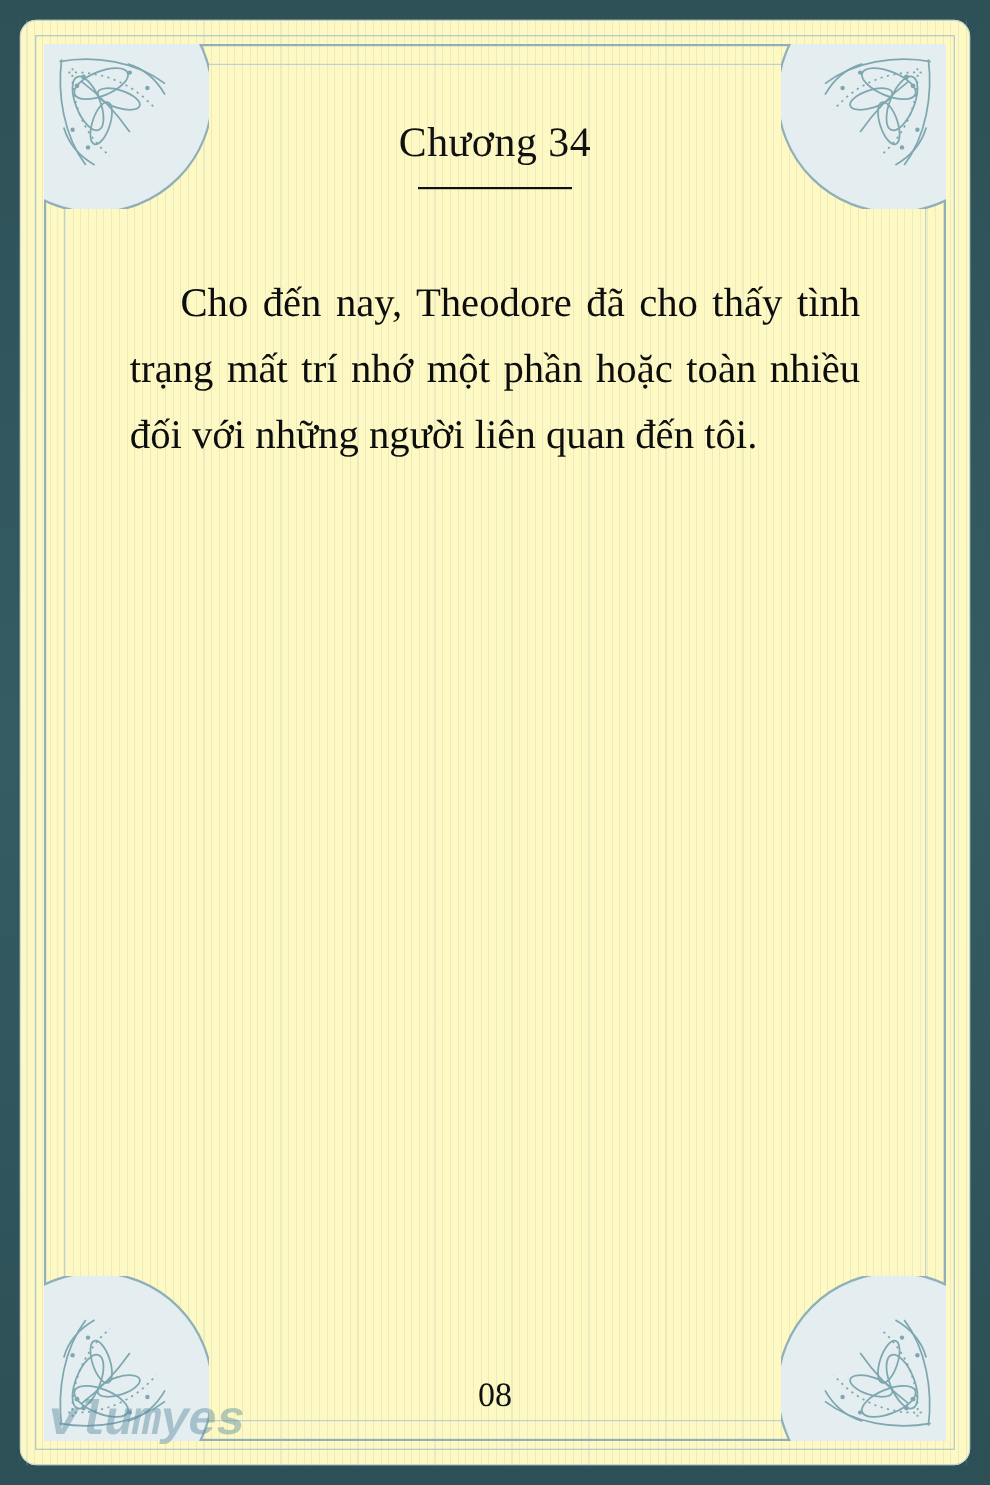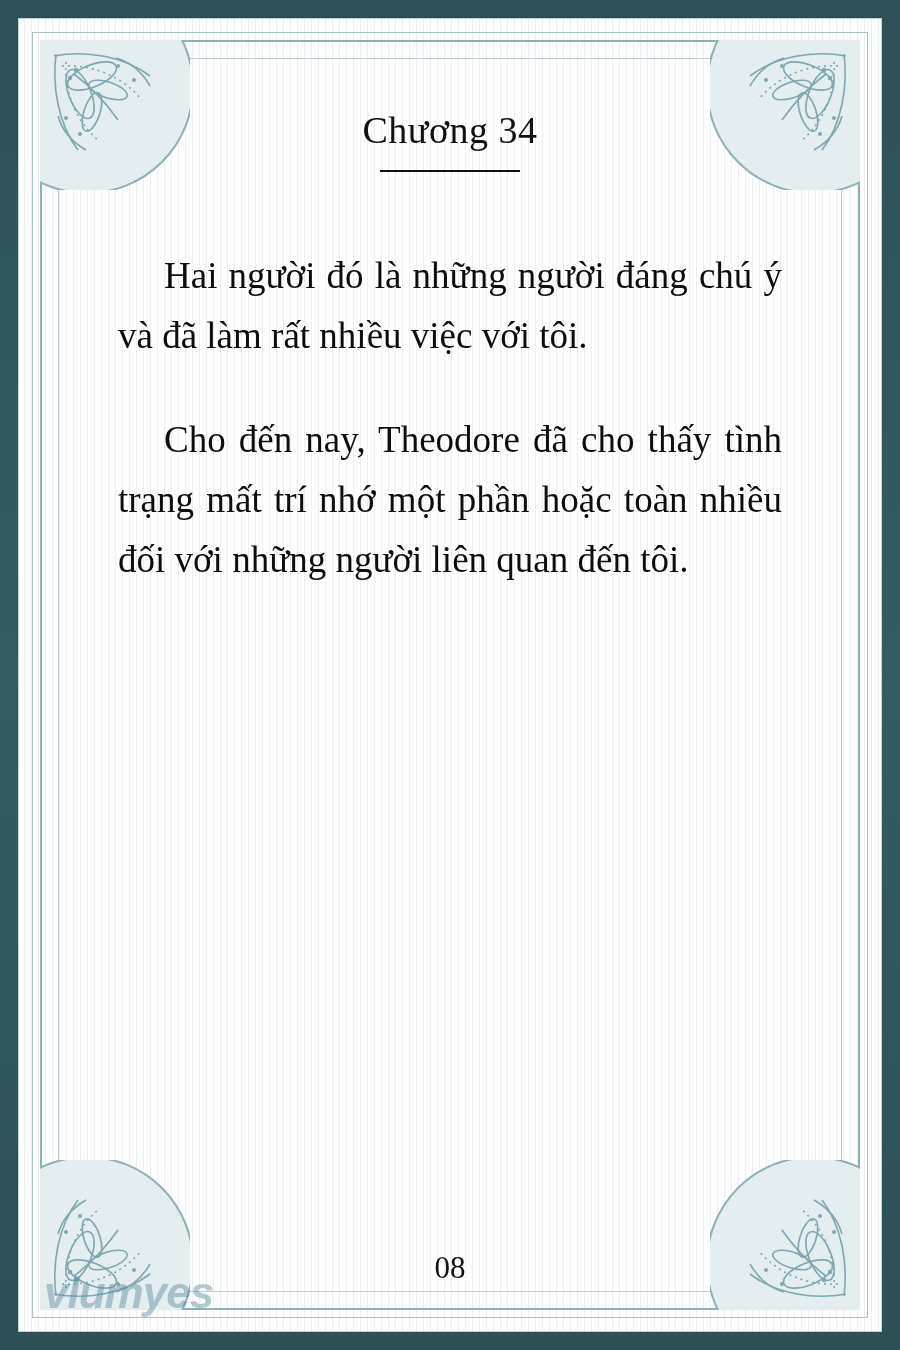--- a/index.html
+++ b/index.html
@@ -22,22 +22,23 @@
     inset: 0;
     background: linear-gradient(180deg, #2e5057 0%, #355c63 50%, #2d4f56 100%);
   }
   
   .paper {
     position: absolute;
     left: 18px;
     top: 18px;
     right: 18px;
     bottom: 18px;
-    background: #ffffff;
+    background: #fef9c3;
     box-shadow: inset 0 0 0 1px #c3d4d8;
+    border-radius: 15px;
   }
   .paper-lines {
     position: absolute;
     inset: 0;
     background-image: repeating-linear-gradient(
       90deg,
       rgba(255,255,255,0) 0px,
       rgba(255,255,255,0) 6px,
       rgba(160,185,192,0.22) 6px,
       rgba(160,185,192,0.22) 7px
@@ -134,21 +135,21 @@
     right: 0;
     bottom: 46px;
     text-align: center;
     font-size: 31px;
     color: #111;
   }
   .watermark {
     position: absolute;
     left: 26px;
     bottom: 14px;
-    font-family: Liberation Sans, sans-serif;
+    font-family: Liberation Mono, monospace;
     font-size: 44px;
     font-style: italic;
     font-weight: bold;
     letter-spacing: -1px;
     color: rgba(90,140,160,0.45);
     user-select: none;
   }
 </style>
 </head>
 <body>
@@ -260,21 +261,20 @@
           <path d="M12 70 C16 84 26 96 40 104"></path>
         </g>
       </svg>
     </div>
 
     <div class="content">
       <div class="chapter-title">Chương 34</div>
       <div class="title-rule"></div>
 
       <div class="body-text">
-        <p class="para indent">Hai người đó là những người đáng chú ý và đã làm rất nhiều việc với tôi.</p>
         <p class="para indent">Cho đến nay, Theodore đã cho thấy tình trạng mất trí nhớ một phần hoặc toàn nhiều đối với những người liên quan đến tôi.</p>
       </div>
     </div>
 
     <div class="page-number">08</div>
     <div class="watermark">vlumyes</div>
   </div>
 </div>
 
 </body></html>

